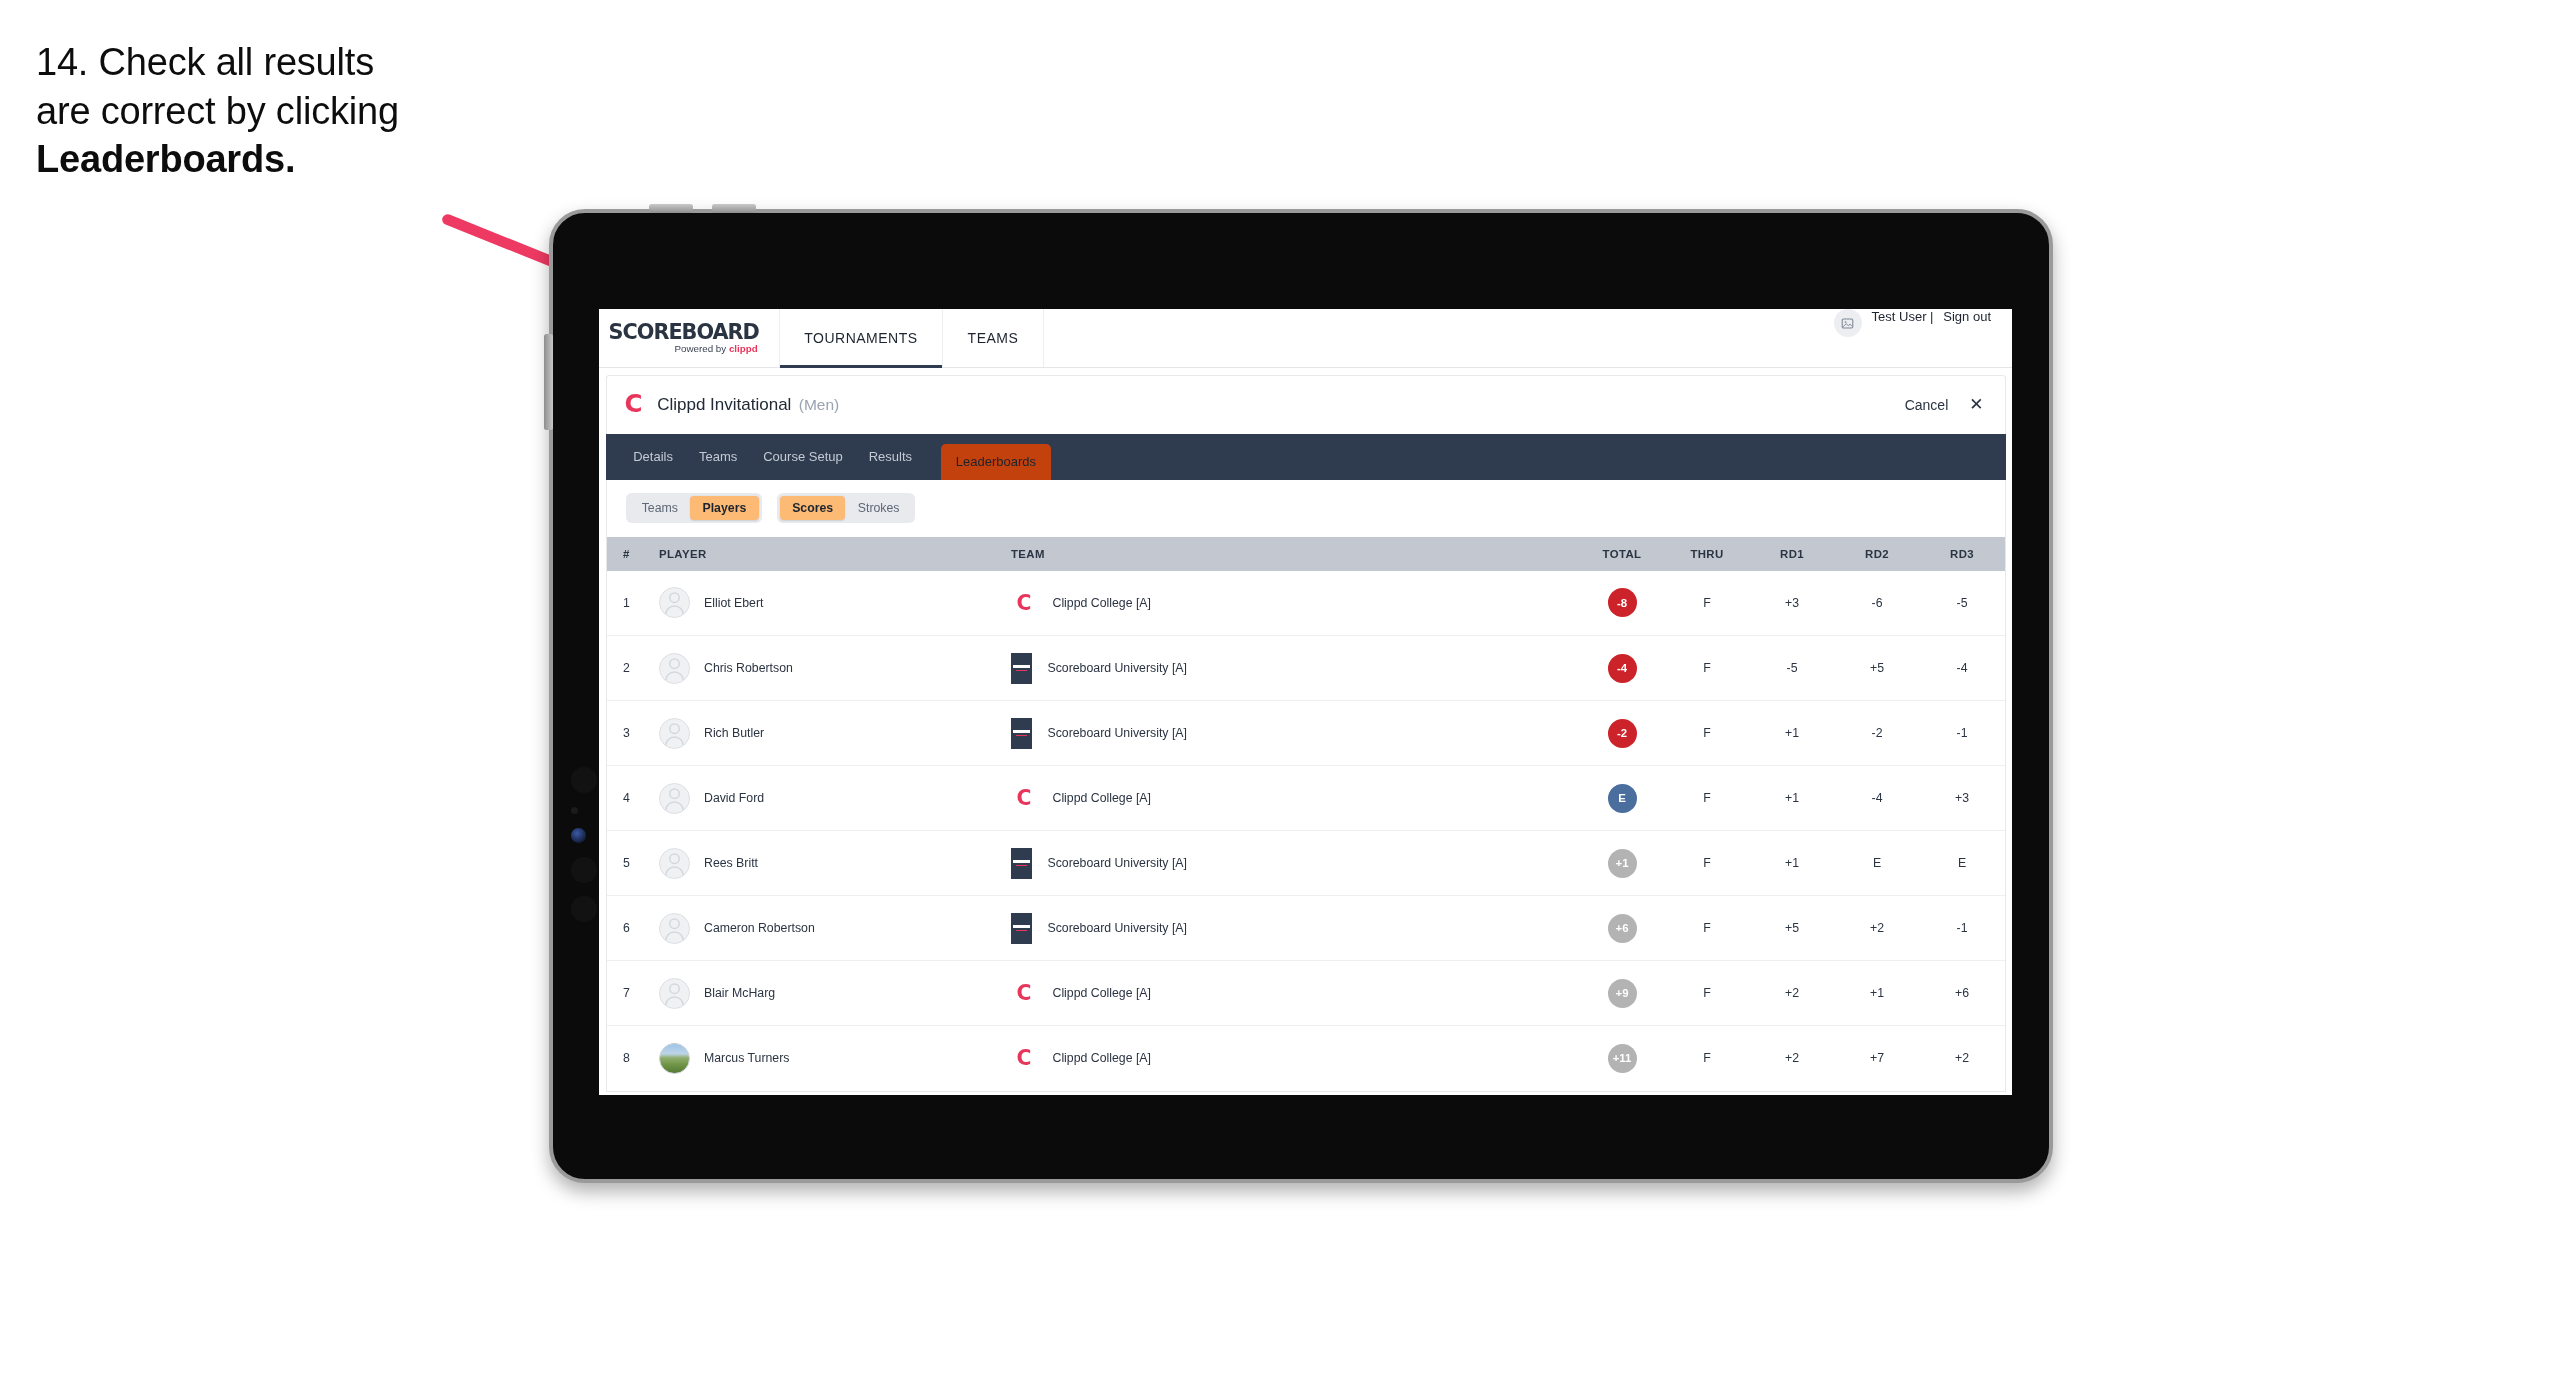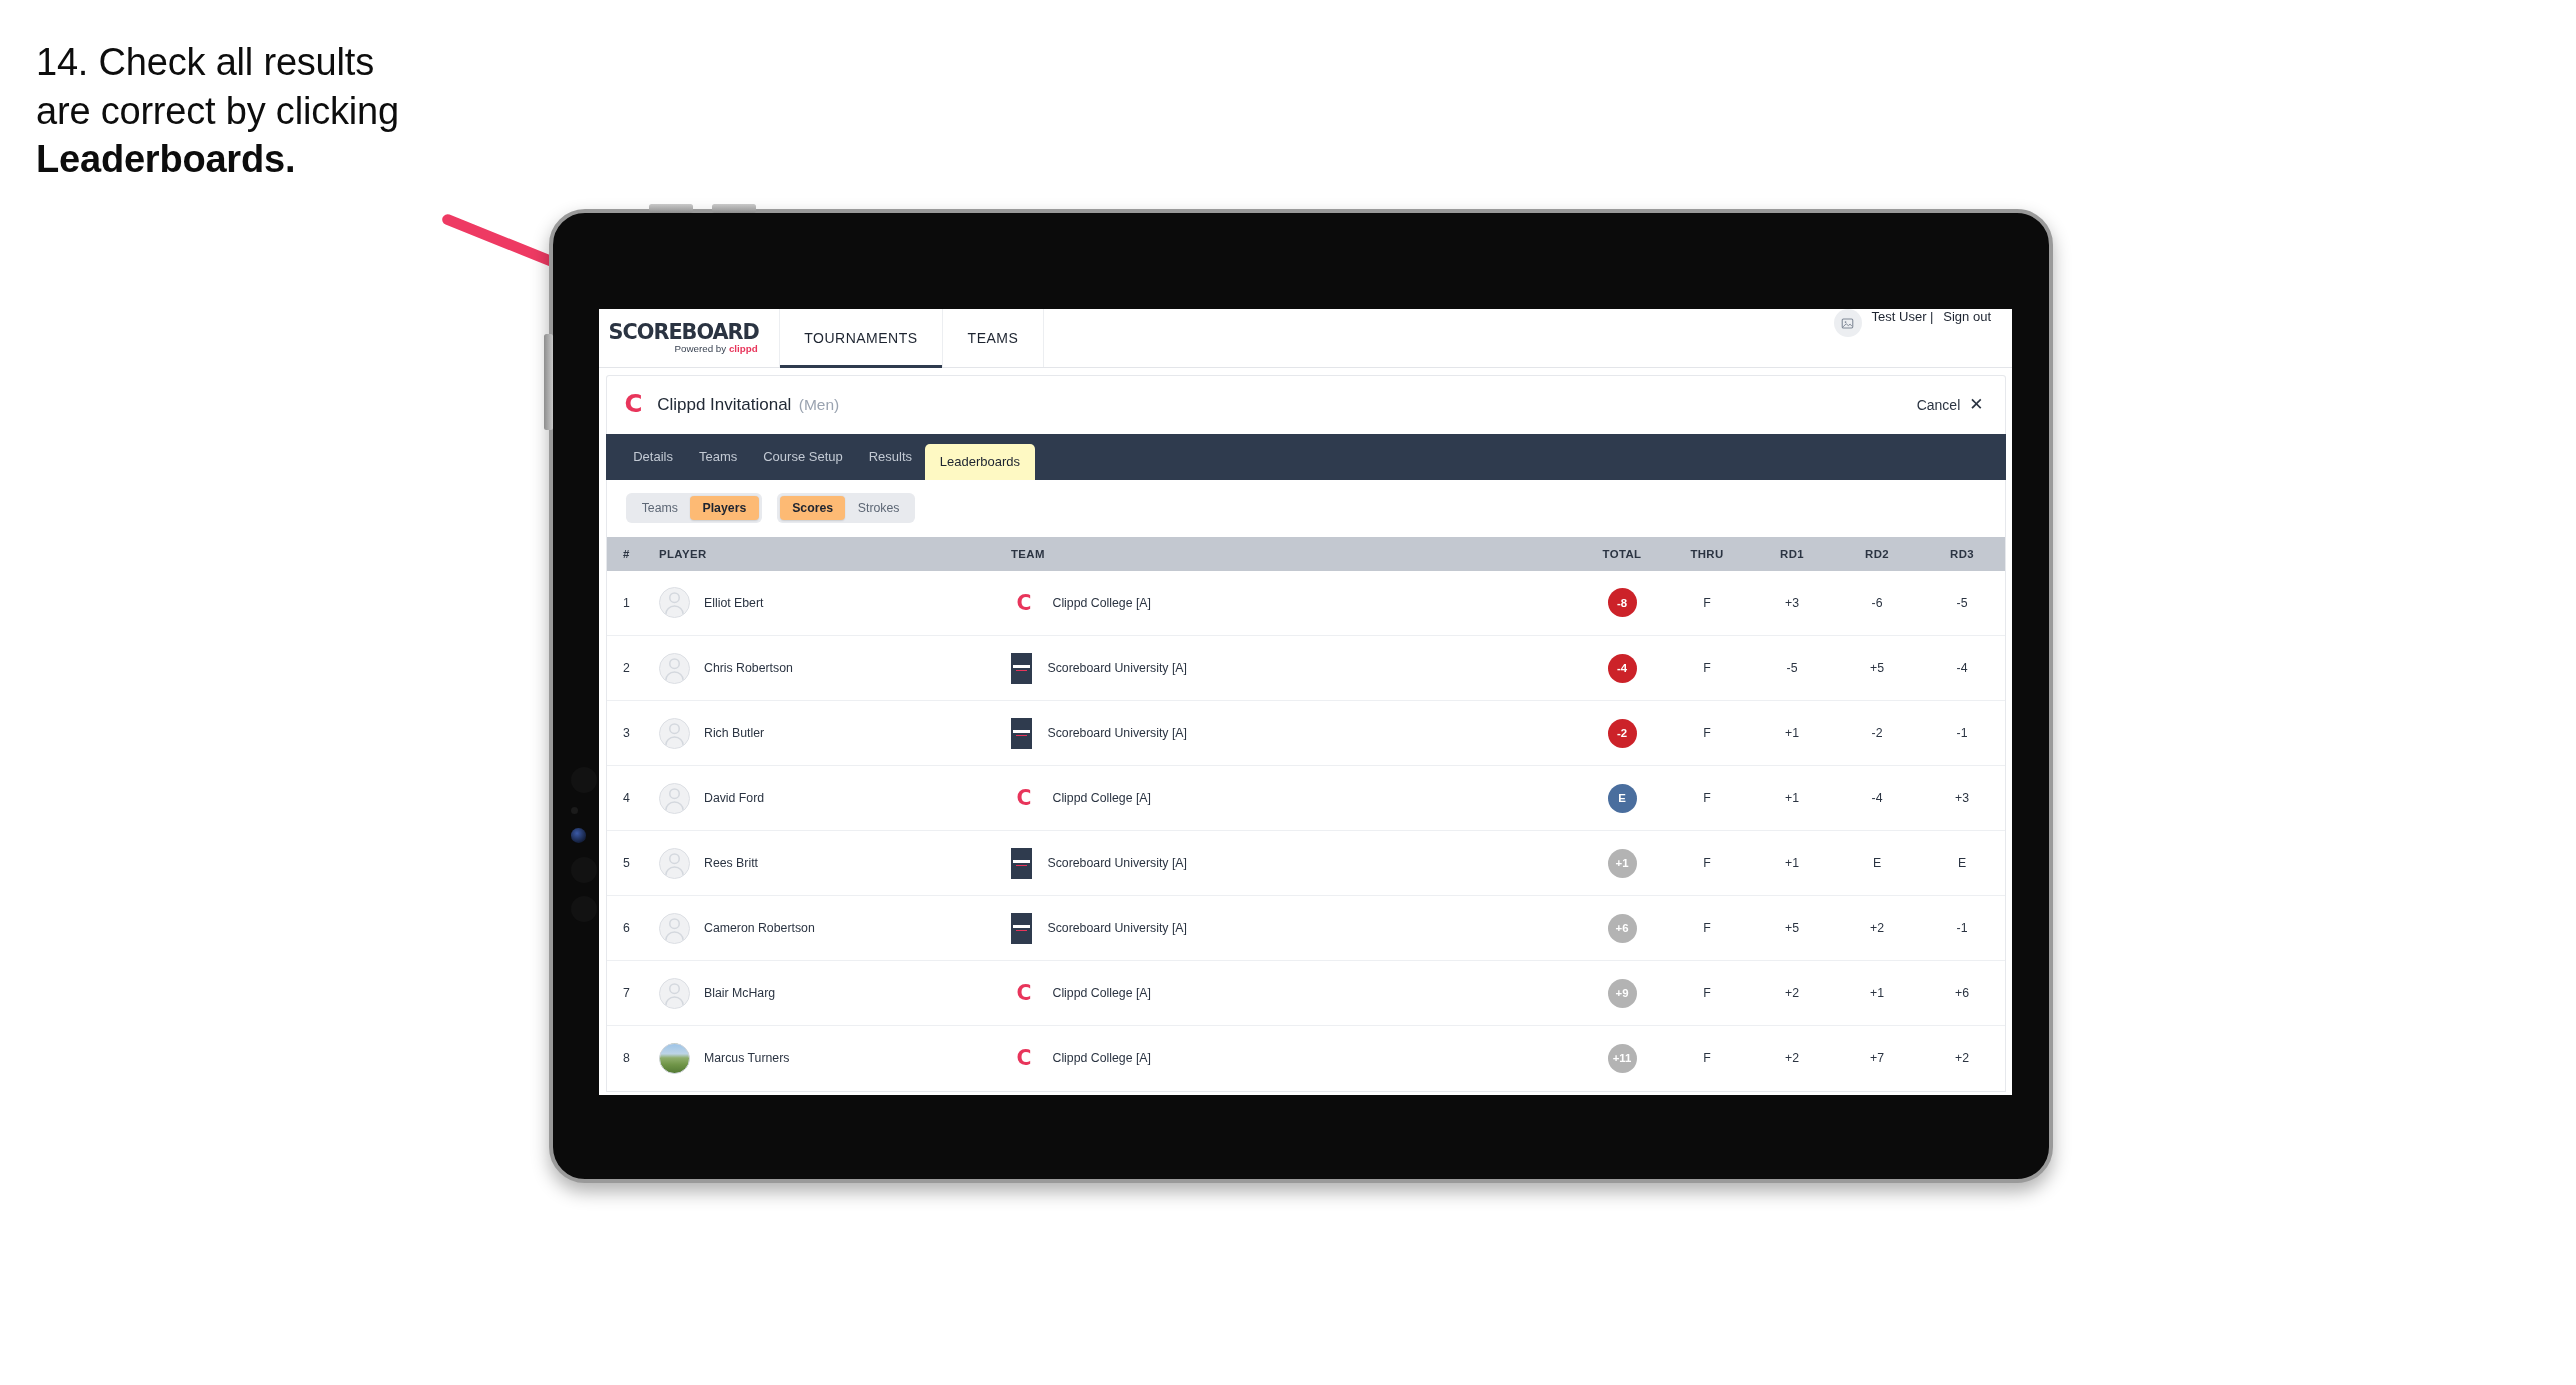--- a/index.html
+++ b/index.html
@@ -137,45 +137,46 @@
   }
   #t-logo {
     font-family: "DejaVu Sans", sans-serif;
     font-weight: bold; font-size: 24.5px; color: #e8355b;
     margin-right: 14.7px; line-height: 1;
   }
   #t-title { font-size: 17px; color: #222a36; }
   #t-gender { font-size: 15.5px; color: #9aa3b0; margin-left: 7.4px; }
   #card-spacer { flex: 1; }
   #cancel-btn {
-    display: flex; align-items: center; gap: 9px;
+    display: flex; align-items: center; gap: 21px;
     font-size: 14px; color: #2b3442; cursor: pointer;
   }
   #cancel-x { font-size: 17px; line-height: 1; }
 
   
   #tabstrip {
     margin: 0 6.5px;
     background: #2f3b4e;
     height: 46px;
     display: flex; align-items: flex-end;
     padding: 0 14.7px;
   }
   .subtab {
     font-size: 13px; color: #c3cad4;
     padding: 0 13px; height: 46px;
     display: flex; align-items: center;
     cursor: pointer;
   }
   .subtab.active {
-    background: #fef9c3; color: #1d2430;
+    background: #c2410c; color: #1d2430;
     border-radius: 4.9px 4.9px 0 0;
     height: 36px; margin-bottom: 0;
     padding: 0 14.7px;
     font-weight: normal;
+    margin-left: 16px;
   }
 
   
   #filters {
     margin: 0 6.5px;
     background: #ffffff;
     border-left: 0.8px solid #e6e8ec;
     border-right: 0.8px solid #e6e8ec;
     height: 57px;
     display: flex; align-items: center; gap: 14.7px;

